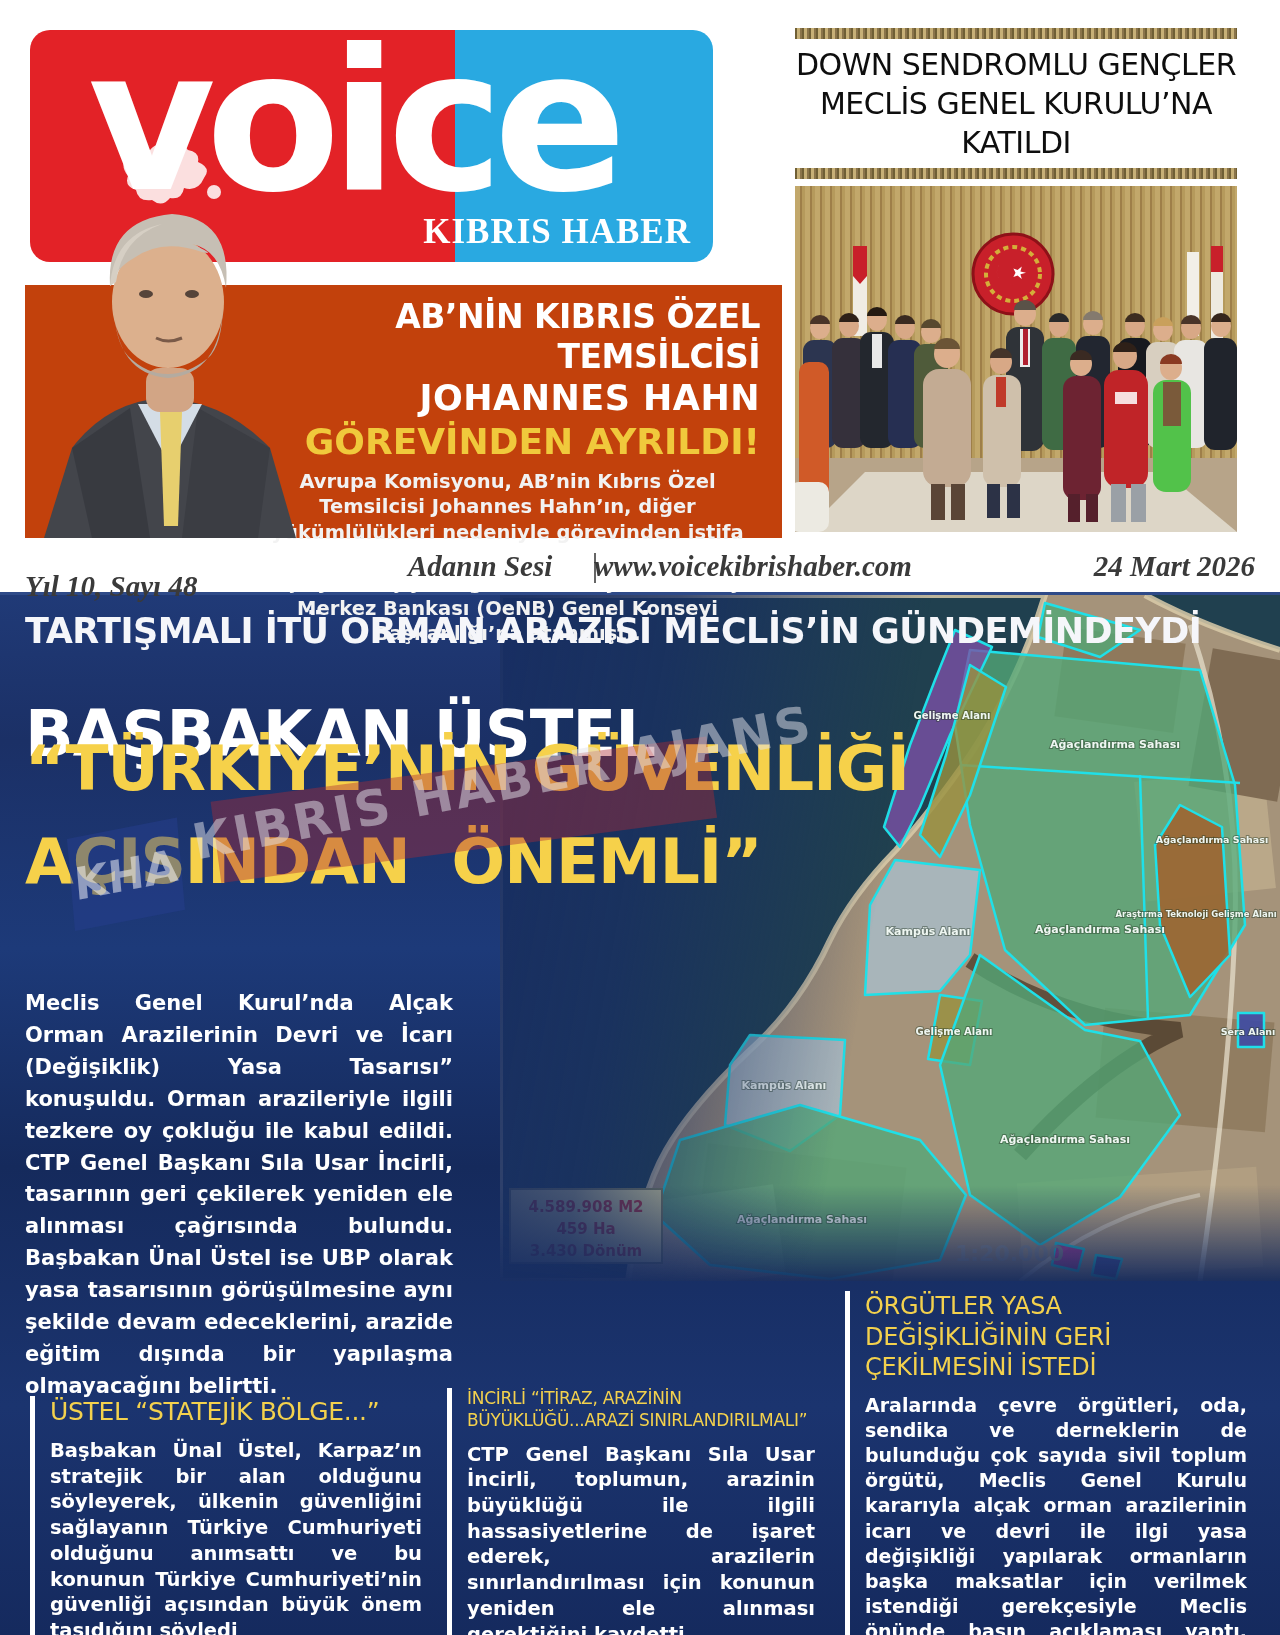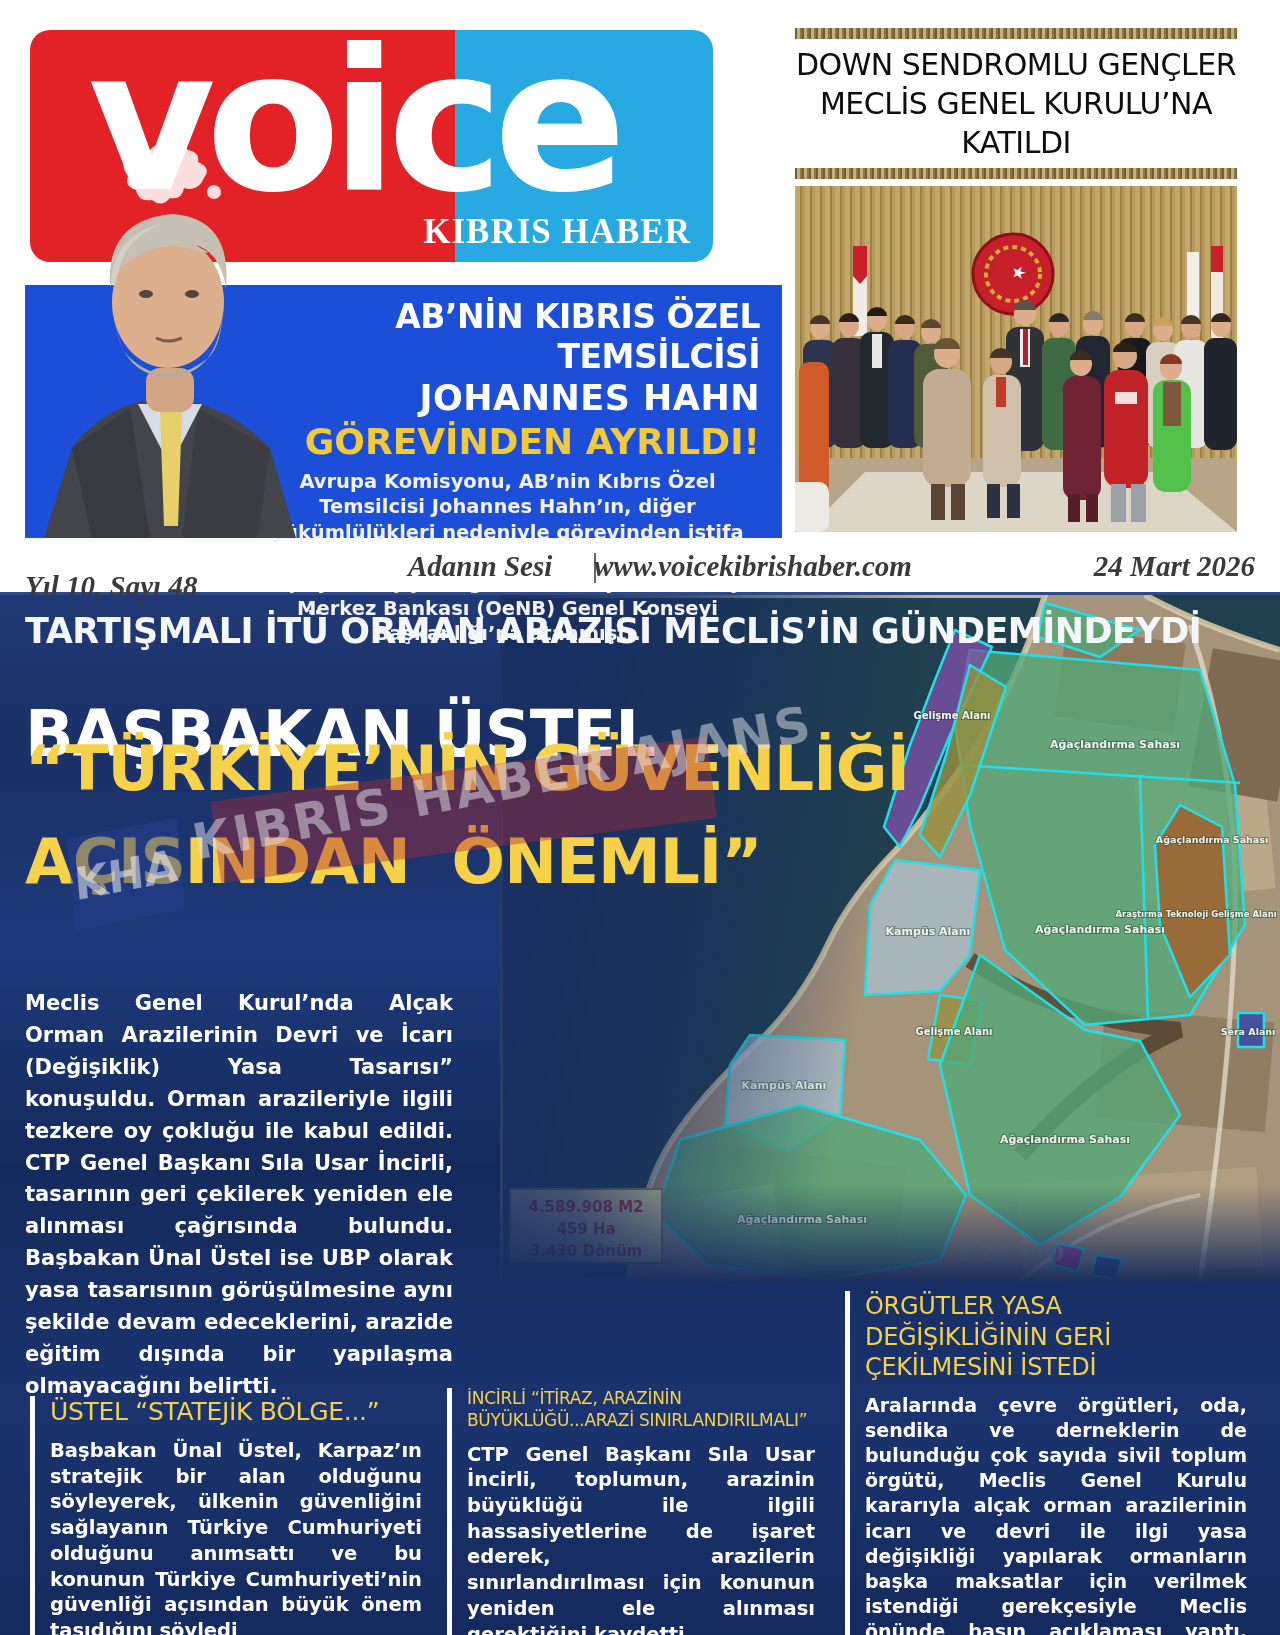--- a/index.html
+++ b/index.html
@@ -23,21 +23,21 @@
   }
   .logo-tagline{
     position:absolute;right:22px;bottom:10px;color:#ffffff;
     font-family:"Liberation Serif",serif;font-weight:700;font-size:35px;letter-spacing:1px;text-align:right;
   }
   .worldmap{position:absolute;left:88px;top:98px;z-index:2;opacity:.95;}
 
   
   .hahn-box{
     position:absolute;left:25px;top:285px;width:757px;height:253px;
-    background:#1d4ed8;z-index:2;padding:12px 22px 10px 230px;
+    background:#c2410c;z-index:2;padding:12px 22px 10px 230px;
     color:#fff;text-align:right;
   }
   .hahn-h1{font-size:33px;font-weight:800;letter-spacing:-0.5px;line-height:1.22;color:#fff;}
   .hahn-h2{font-size:35px;font-weight:800;letter-spacing:0.5px;line-height:1.15;color:#fff;}
   .hahn-h3{font-size:36px;font-weight:800;color:#f0c93c;line-height:1.2;margin-top:2px;}
   .hahn-body{
     margin-top:6px;font-size:19.5px;font-weight:700;line-height:1.3;
     text-align:center;color:#f2f2f2;
   }
   .hahn-photo{position:absolute;left:22px;top:186px;z-index:3;}

